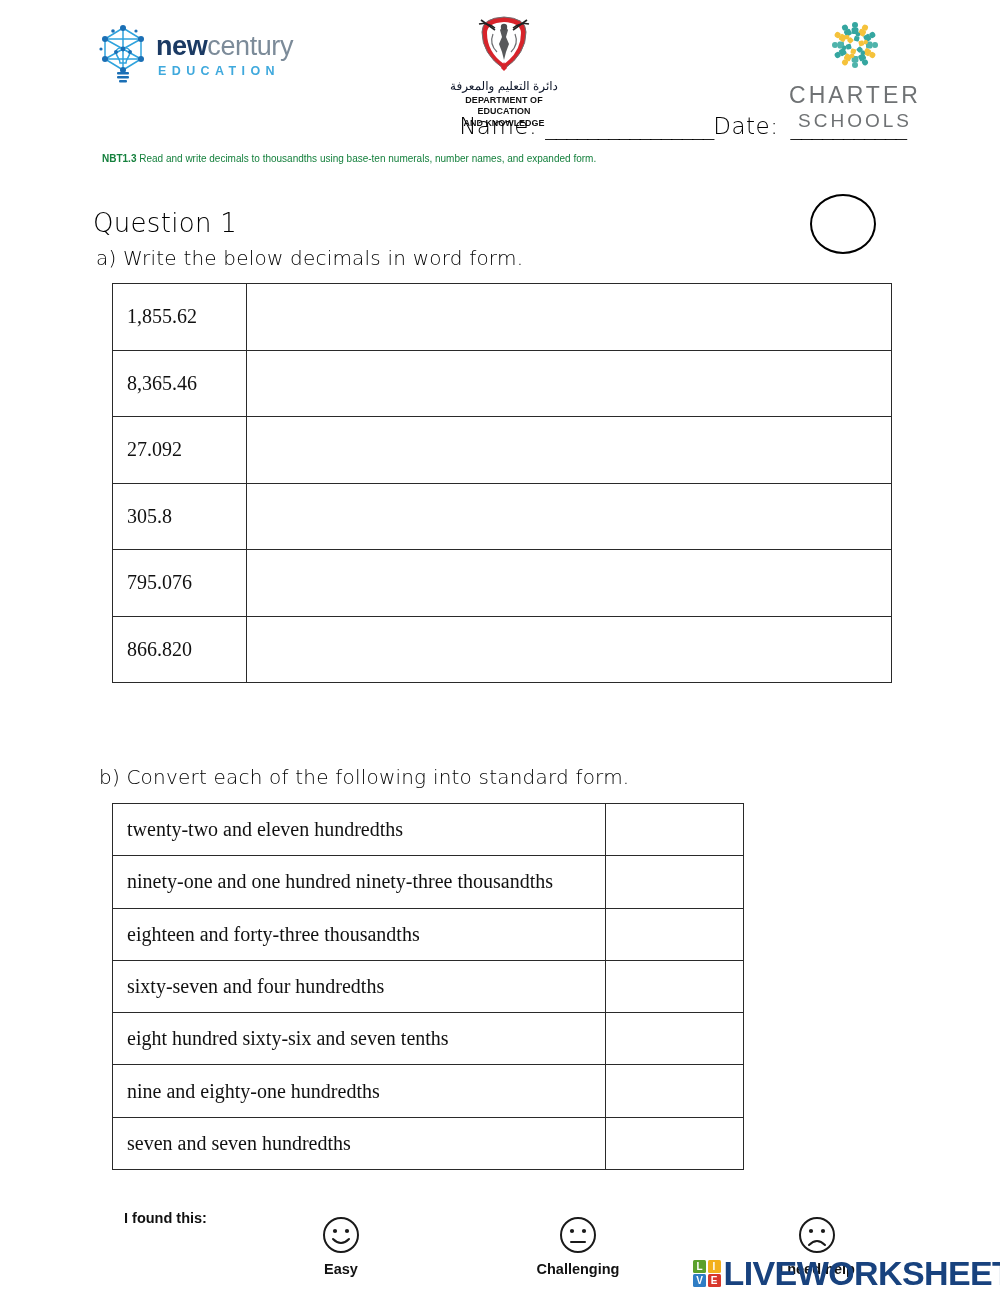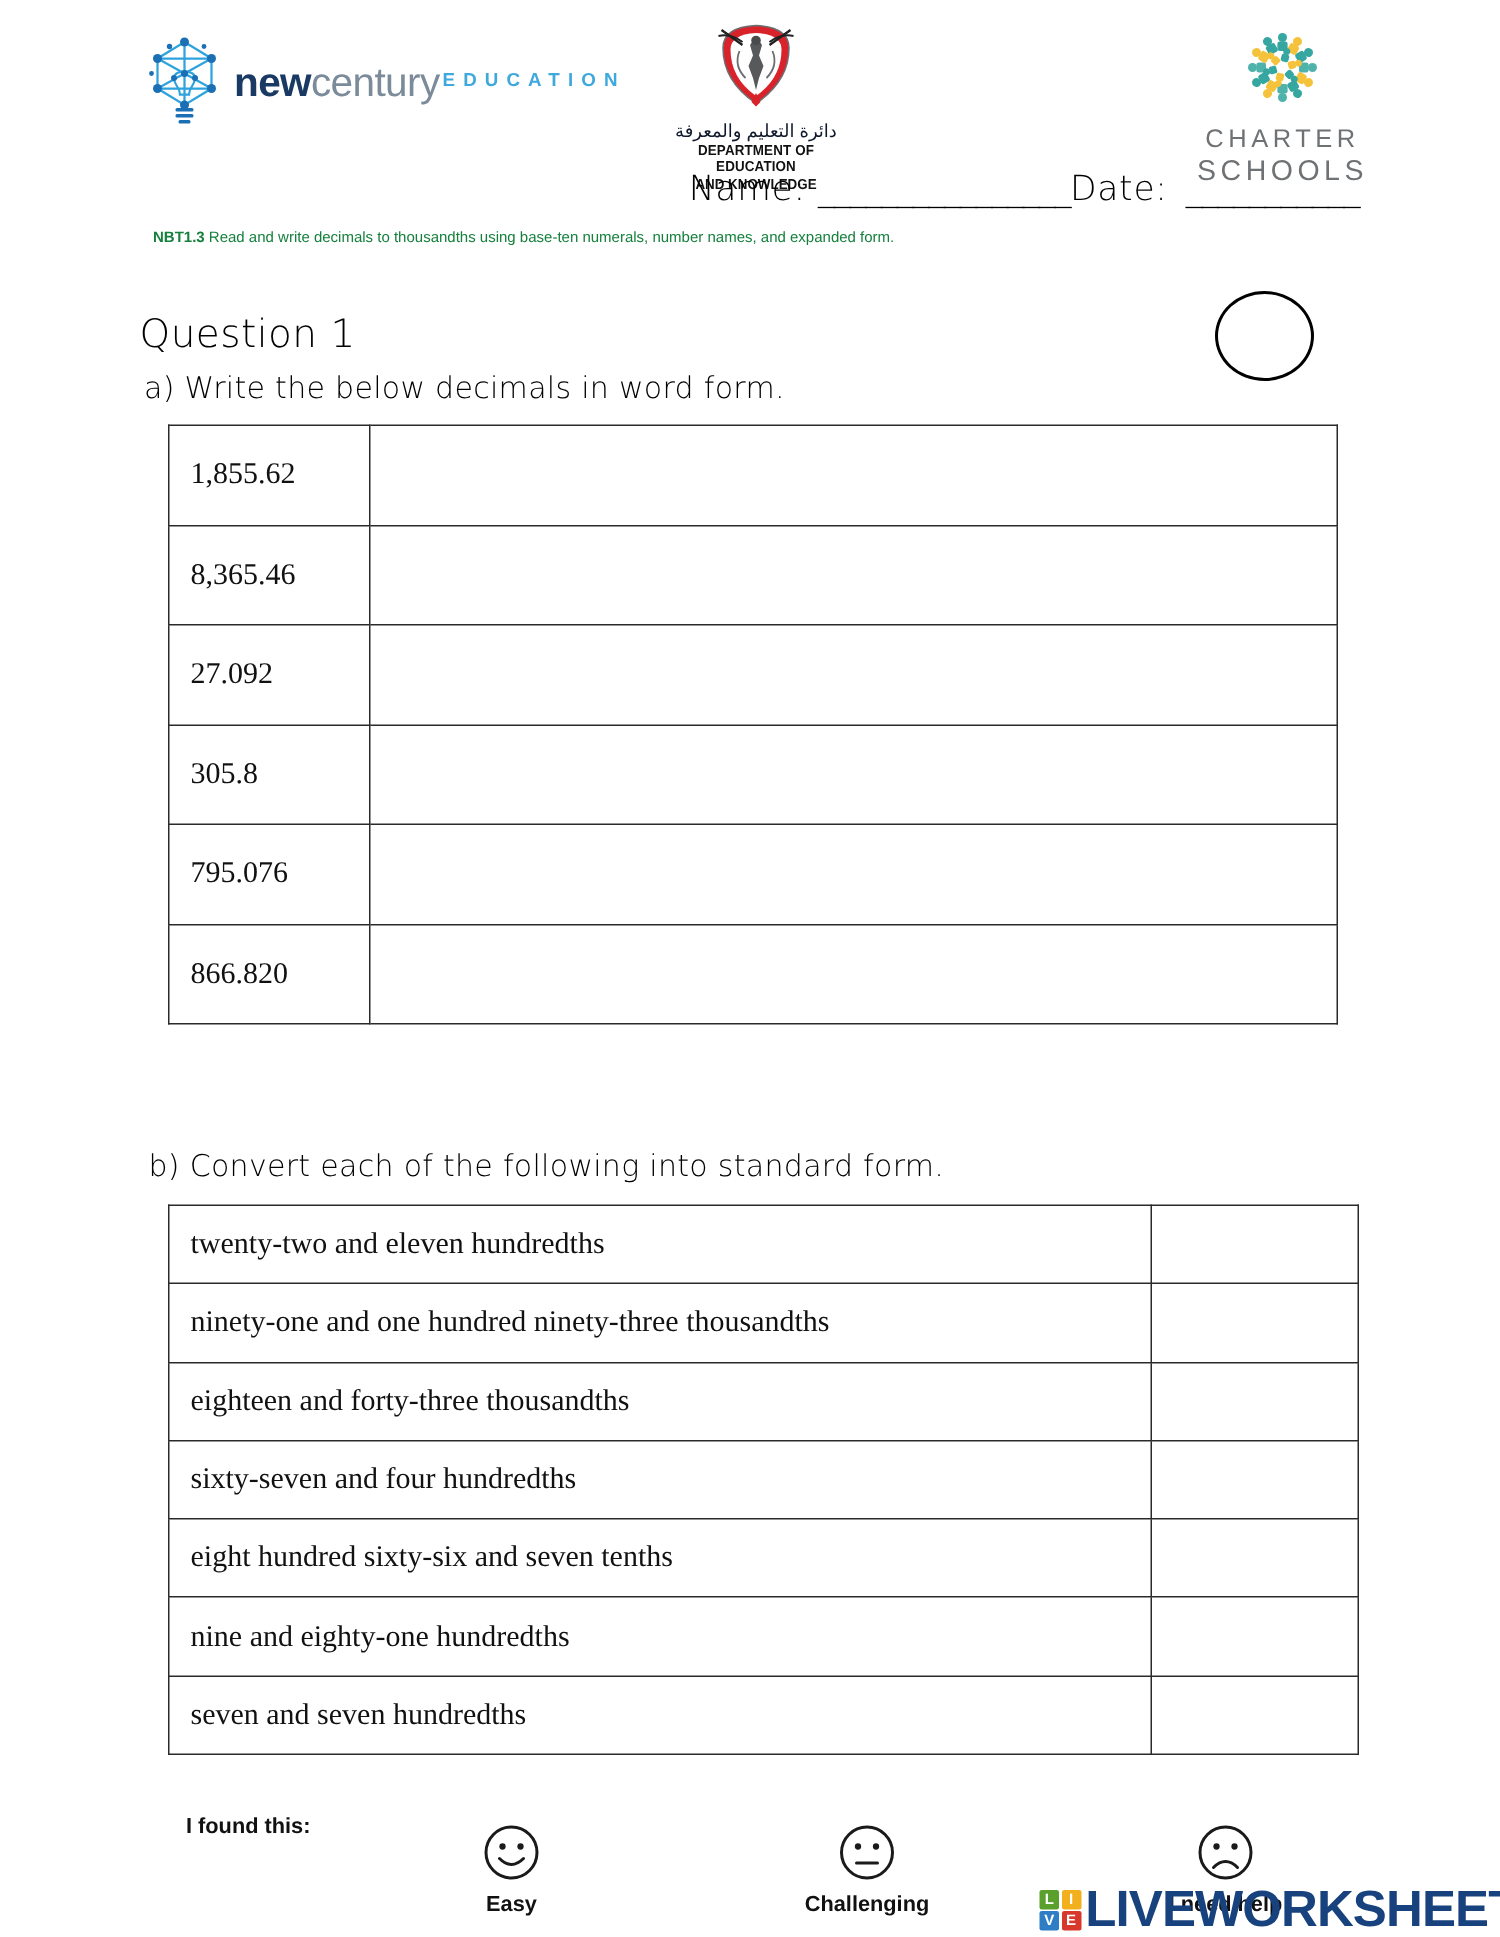--- a/index.html
+++ b/index.html
@@ -24,21 +24,21 @@
   
   .nc-logo {
     position: absolute;
     left: 96px;
     top: 22px;
     display: flex;
     align-items: center;
     gap: 6px;
   }
   .nc-mark { width: 54px; height: 66px; }
-  .nc-words { display: flex; line-height: 1; }
+  .nc-words { display: flex; flex-direction: column; line-height: 1; }
   .nc-top { font-size: 27px; letter-spacing: -0.4px; }
   .nc-new { font-weight: bold; color: #1b3a63; }
   .nc-century { color: #7c8b99; }
   .nc-edu {
     font-size: 12.5px;
     letter-spacing: 5.4px;
     color: #3fa9dd;
     font-weight: bold;
     margin-top: 5px;
     margin-left: 2px;
@@ -79,21 +79,21 @@
   
   .cs-logo {
     position: absolute;
     left: 785px;
     top: 18px;
     width: 140px;
     text-align: center;
   }
   .cs-mark { width: 62px; height: 58px; }
   .cs-t1 {
-    font-size: 17px;
+    font-size: 23px;
     letter-spacing: 3px;
     color: #6f7274;
     margin-top: 2px;
   }
   .cs-t2 {
     font-size: 19px;
     letter-spacing: 3px;
     color: #6f7274;
     margin-top: 1px;
   }
@@ -183,21 +183,21 @@
     position: absolute;
     left: 99px;
     top: 765px;
     font-size: 20px;
     letter-spacing: 0.2px;
   }
 
   #table-b {
     left: 112px;
     top: 803px;
-    width: 794px;
+    width: 632px;
   }
   #table-b td { height: 52.3px; }
   #table-b .c-ans { width: 138px; }
 
   
   .footer { position: absolute; left: 0; top: 1196px; width: 924px; height: 95px; }
   .found-label {
     position: absolute;
     left: 124px;
     top: 14px;

